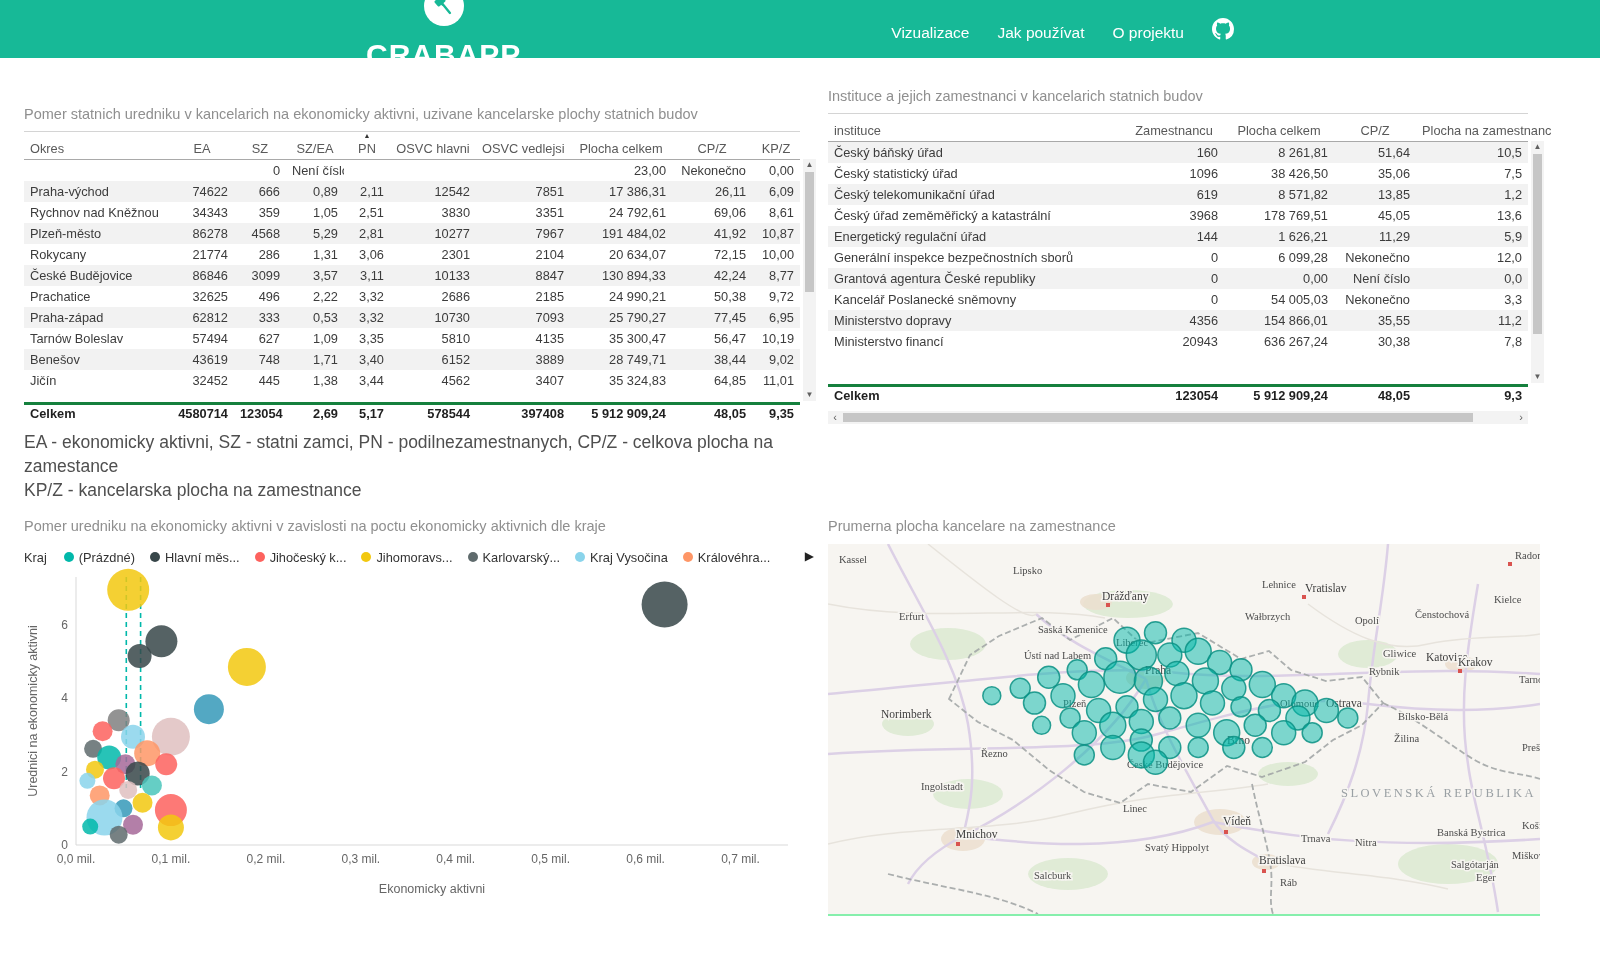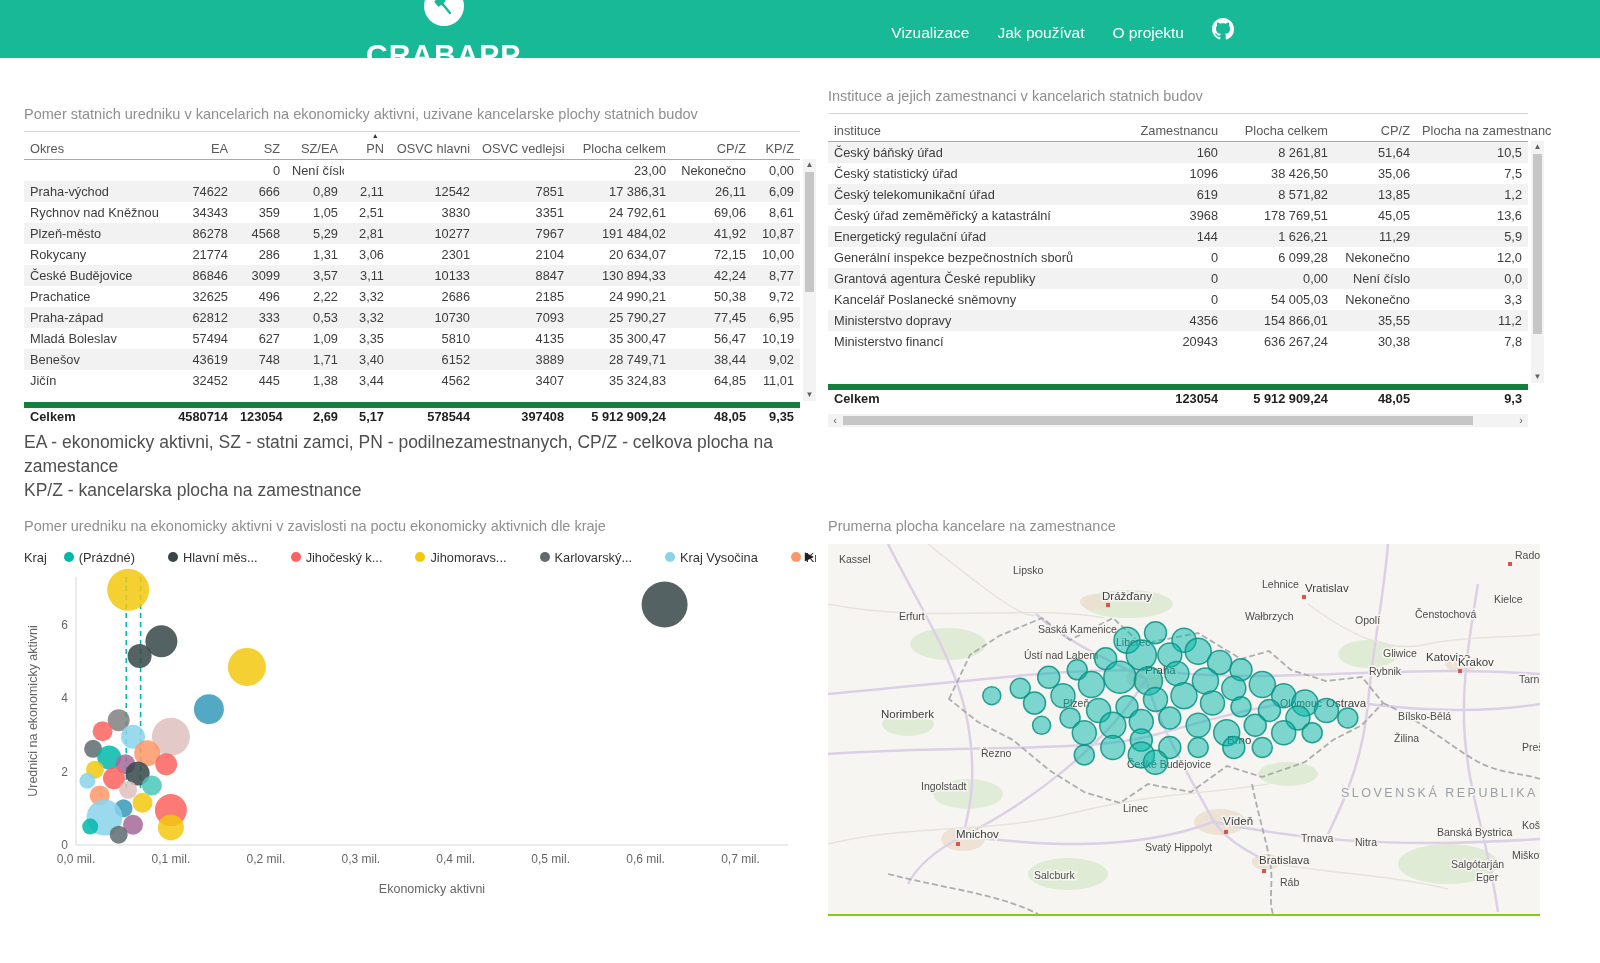--- a/index.html
+++ b/index.html
@@ -24,26 +24,26 @@
   .footnote { position:absolute; left:24px; top:430px; width:800px; font-size:17.5px; color:#4f4f4f; line-height:1.38; }
   .scatter-panel { position:absolute; left:24px; top:518px; width:792px; height:412px; }
   .map-panel { position:absolute; left:828px; top:518px; width:716px; height:400px; }
 
   
   .tablewrap { position:relative; margin-top:9px; padding-right:16px; }
   table { border-collapse:collapse; table-layout:fixed; width:776px; }
   .rt table { width:700px; }
   th,td { padding:3px 6px; font-size:12.8px; white-space:nowrap; overflow:hidden; }
   th { color:#595959; font-weight:400; text-align:left; border-top:1px solid #d4d4d4; border-bottom:1px solid #a9a9a9; padding-top:9px; }
-  th.num { text-align:right; }
+  th.num { text-align:center; }
   td { color:#3c3c3c; height:17px; }
   td.num { text-align:right; }
   tr.alt { background:#f2f2f2; }
   .rows-clip { overflow:hidden; }
-  .total-table td { font-weight:700; color:#1f1f1f; border-top:6px solid #15803d; padding-top:1px; padding-bottom:5px; }
+  .total-table td { font-weight:700; color:#1f1f1f; border-top:3px solid #15803d; padding-top:1px; padding-bottom:5px; }
   .sortcol { display:inline-block; position:relative; }
   .sortarr { position:absolute; top:-9px; left:50%; transform:translateX(-50%); font-size:7px; color:#333; }
   th { overflow:visible; }
 
   
   .vbar { position:absolute; width:13px; right:0; background:#f3f3f3; }
   .vbar .arr { position:absolute; left:0; width:13px; height:12px; font-size:8px; color:#606060; text-align:center; line-height:12px; }
   .vbar .arr.up { top:0; } .vbar .arr.down { bottom:0; }
   .vbar .thumb { position:absolute; left:2px; width:9px; background:#c6c6c6; }
   .hbar { position:relative; height:13px; background:#f3f3f3; margin-top:3px; width:700px; }
@@ -54,21 +54,21 @@
   
   .legend-row { position:relative; margin-top:13px; height:20px; display:flex; align-items:center; gap:15px; font-size:12.8px; color:#333; overflow:hidden; padding-right:26px; }
   .legend-label { color:#333; margin-right:2px; }
   .lg-item { display:inline-flex; align-items:center; gap:5px; white-space:nowrap; cursor:pointer; }
   .lg-item .dot { width:10px; height:10px; border-radius:50%; display:inline-block; }
   .legend-arrow { position:absolute; right:2px; top:2px; font-size:12px; color:#222; cursor:pointer; }
   .tick { font-size:12px; fill:#666; }
   .axis-title { font-size:12.5px; fill:#666; }
 
   
-  .map-box { position:relative; margin-top:10px; width:712px; height:372px; background:#84cc16; overflow:hidden; }
+  .map-box { position:relative; margin-top:10px; width:712px; height:372px; background:#86efac; overflow:hidden;font-family:Liberation Serif, serif; }
   .city { font-size:10.5px; fill:#4c4c4c; paint-order:stroke; stroke:#f7f5f1; stroke-width:3px; }
   .city.big { font-size:11.5px; fill:#3d3d3d; }
   .region { font-size:12.5px; fill:#9aa0a4; letter-spacing:2.5px; paint-order:stroke; stroke:#f7f5f1; stroke-width:3px; }
 </style>
 </head>
 <body>
 
 <header class="app-header">
   <div class="header-inner">
     <div class="brand">
@@ -232,21 +232,21 @@
               <td class="num">333</td>
               <td class="num">0,53</td>
               <td class="num">3,32</td>
               <td class="num">10730</td>
               <td class="num">7093</td>
               <td class="num">25 790,27</td>
               <td class="num">77,45</td>
               <td class="num">6,95</td>
             </tr>
             <tr>
-              <td class="">Mladá Boleslav</td>
+              <td class="">Tarnów Boleslav</td>
               <td class="num">57494</td>
               <td class="num">627</td>
               <td class="num">1,09</td>
               <td class="num">3,35</td>
               <td class="num">5810</td>
               <td class="num">4135</td>
               <td class="num">35 300,47</td>
               <td class="num">56,47</td>
               <td class="num">10,19</td>
             </tr>
@@ -450,21 +450,21 @@
 
 <div class="footnote">
   <div>EA - ekonomicky aktivni, SZ - statni zamci, PN - podilnezamestnanych, CP/Z - celkova plocha na zamestance</div>
   <div>KP/Z - kancelarska plocha na zamestnance</div>
 </div>
 
 <section class="scatter-panel">
   <div class="panel-title">Pomer uredniku na ekonomicky aktivni v zavislosti na poctu ekonomicky aktivnich dle kraje</div>
   <div class="legend-row">
     <span class="legend-label">Kraj</span>
-    <span id="legend-items" style="display:inline-flex; gap:33px;">
+    <span id="legend-items" style="display:inline-flex; gap:15px;">
         <span class="lg-item"><span class="dot" style="background:#01B8AA"></span>(Prázdné)</span>
         <span class="lg-item"><span class="dot" style="background:#374649"></span>Hlavní měs...</span>
         <span class="lg-item"><span class="dot" style="background:#FD625E"></span>Jihočeský k...</span>
         <span class="lg-item"><span class="dot" style="background:#F2C80F"></span>Jihomoravs...</span>
         <span class="lg-item"><span class="dot" style="background:#5F6B6D"></span>Karlovarský...</span>
         <span class="lg-item"><span class="dot" style="background:#8AD4EB"></span>Kraj Vysočina</span>
         <span class="lg-item"><span class="dot" style="background:#FE9666"></span>Královéhra...</span>
       </span>
     <span class="legend-arrow">▶</span>
   </div>

